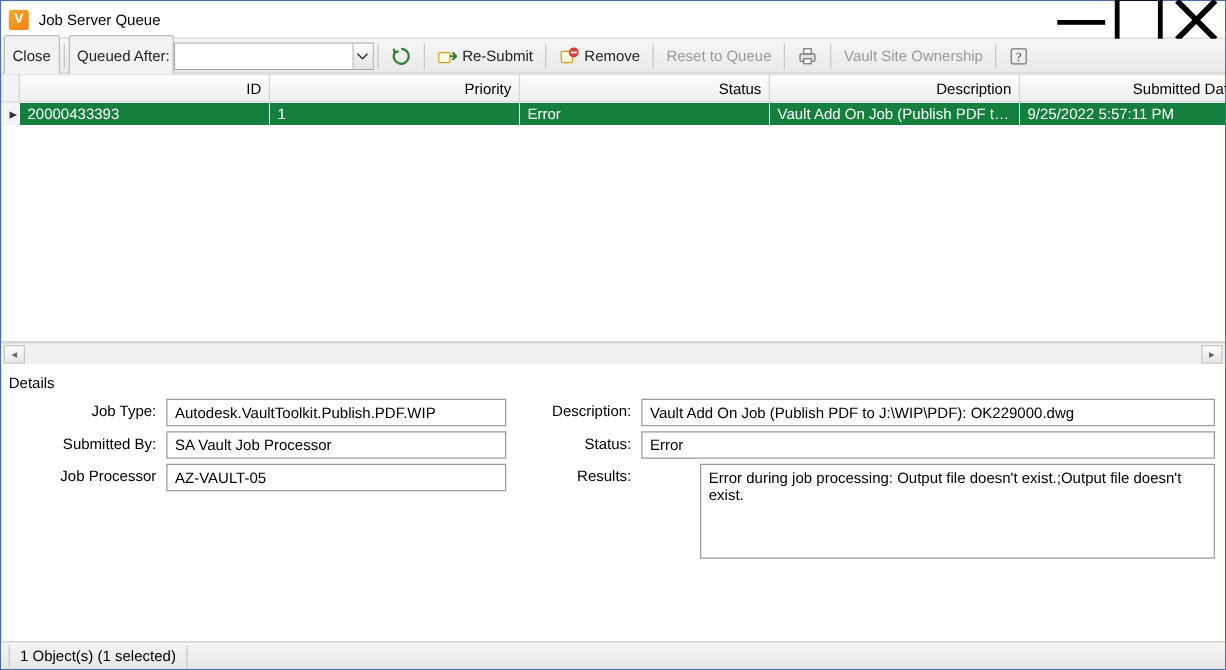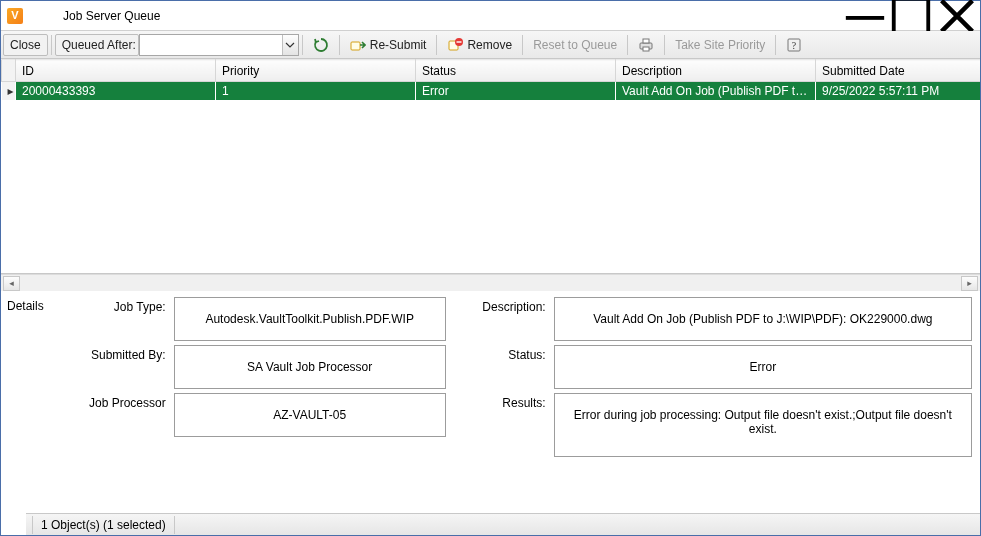--- a/index.html
+++ b/index.html
@@ -26,41 +26,41 @@
     border-bottom: 1px solid #d0d0d0;
   }
   .titlebar .app-icon {
     width: 16px; height: 16px;
     margin: 0 8px 0 6px;
     background: linear-gradient(135deg,#f9a825 0%,#f57f17 100%);
     border-radius: 2px;
     display:flex;align-items:center;justify-content:center;
     color:#fff;font-weight:bold;font-size:11px;line-height:1;
   }
-  .titlebar .title { flex: 0 0 auto; font-size: 12px; margin-left: 32px; }
+  .titlebar .title { flex: 0 0 auto; font-size: 12px; }
   .titlebar .spacer { flex: 1; }
   .win-btn {
     width: 46px; height: 30px;
     display:flex; align-items:center; justify-content:center;
     background: transparent;
     font-family: "Segoe UI Symbol", sans-serif;
     font-size: 11px;
   }
   
   .toolbar {
     height: 28px;
     background: linear-gradient(#f6f6f6,#e9e9e9);
     border-bottom: 1px solid #c8c8c8;
     display: flex; align-items: center;
     padding: 0 2px;
     gap: 0;
   }
   .tbbtn {
     height: 22px;
-    padding: 4px 6px;
+    padding: 16px 6px;
     display: flex; align-items: center; gap: 4px;
     border: 1px solid transparent;
     border-radius: 2px;
     color: #222;
     background: transparent;
   }
   .tbbtn.bordered { border:1px solid #bdbdbd; background:#f2f2f2;}
   .tbbtn.disabled { color: #9a9a9a; }
   .tbsep {
     width:1px; height:20px; background:#c8c8c8;
@@ -87,21 +87,21 @@
     overflow: hidden;
     position: relative;
     border-bottom: 1px solid #c8c8c8;
   }
   .grid {
     width:100%;
     border-collapse: collapse;
     table-layout: fixed;
   }
   .grid th {
-    text-align:left;
+    text-align:right;
     font-weight: normal;
     background: linear-gradient(#fdfdfd,#eeeeee);
     border: 1px solid #d6d6d6;
     border-top: 1px solid #e8e8e8;
     padding: 3px 6px;
     height: 22px;
     font-size:12px;
     white-space: nowrap;
   }
   .grid td {
@@ -133,21 +133,21 @@
     background:#f0f0f0;
     border-top:1px solid #dcdcdc;
     display:flex;justify-content:space-between;align-items:center;
     padding:0 2px;
     color:#666;
   }
   .hscroll .sbtn{width:17px;height:15px;display:flex;align-items:center;justify-content:center;border:1px solid #c8c8c8;background:linear-gradient(#fdfdfd,#e6e6e6);font-size:9px;}
   
   .details {
     flex: 1;
-    display:flex; flex-direction:row;
+    display:flex; flex-direction:column;
     padding: 6px 8px 0 4px;
     overflow:hidden;
   }
   .details-header {
     font-size:12px;
     padding: 2px 2px 6px 2px;
   }
   .details-grid {
     display:flex; gap:10px;
   }
@@ -157,35 +157,33 @@
   .drow { display:flex; align-items:flex-start; gap:8px;}
   .drow label {
     width:120px; text-align:right;
     padding-top:3px;
     font-size:12px;
   }
   .drow .field {
     flex:1;
     border:1px solid #9c9c9c;
     background:#fff;
-    padding: 14px 6px;
+    padding: 3px 6px;
     min-height: 20px;
     font-size:12px;
-    text-align:center;
-  }
-  .drow .field.tall { height: 64px; }
+  }
+  .drow .field.tall { height: 76px; margin-left: 47px; }
   
   .statusbar {
     height:22px;
     background: linear-gradient(#f5f5f5,#e6e6e6);
     border-top:1px solid #c8c8c8;
     display:flex; align-items:center;
     padding: 0 6px;
     font-size:12px;
-    margin-left:25px;
   }
   .statusbar .cell {
     border-left:1px solid #c8c8c8;
     border-right:1px solid #c8c8c8;
     padding: 2px 8px;
     background:#fff0;
   }
 </style>
 </head>
 <body>
@@ -260,21 +258,21 @@
     <div class="tbsep"></div>
     <div class="tbbtn" title="Print">
       <svg viewBox="0 0 16 16">
         <rect x="2" y="6" width="12" height="6" rx="1" fill="#e0e0e0" stroke="#777"></rect>
         <rect x="5" y="2" width="6" height="4" fill="#fff" stroke="#777"></rect>
         <rect x="5" y="10" width="6" height="4" fill="#fff" stroke="#777"></rect>
       </svg>
     </div>
     <div class="tbsep"></div>
     <div class="tbbtn disabled">
-      <span>Take Site Priority</span>
+      <span>Vault Site Ownership</span>
     </div>
     <div class="tbsep"></div>
     <div class="tbbtn" title="Help">
       <svg viewBox="0 0 16 16">
         <rect x="2" y="2" width="12" height="12" rx="1" fill="none" stroke="#777"></rect>
         <text x="8" y="12" text-anchor="middle" font-size="10" fill="#333" font-family="Segoe UI">?</text>
       </svg>
     </div>
   </div>
 

